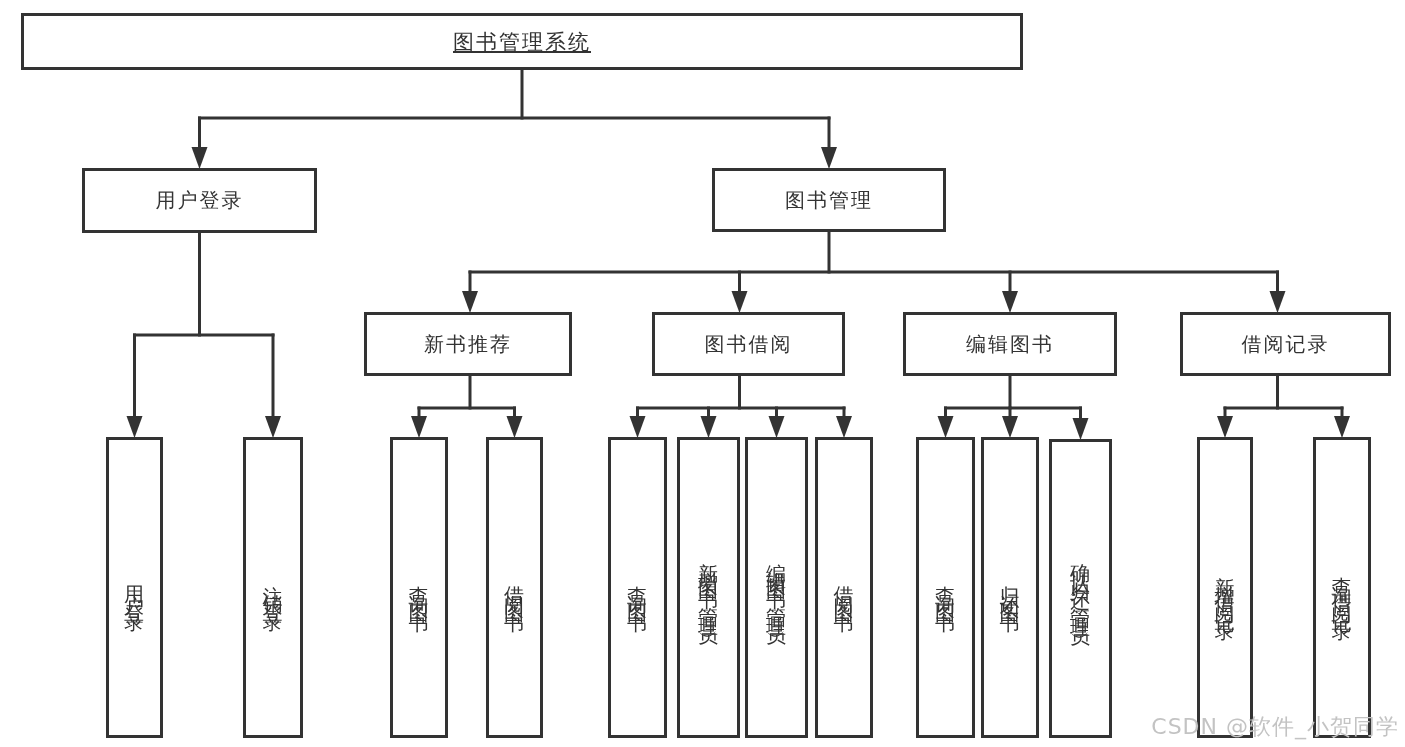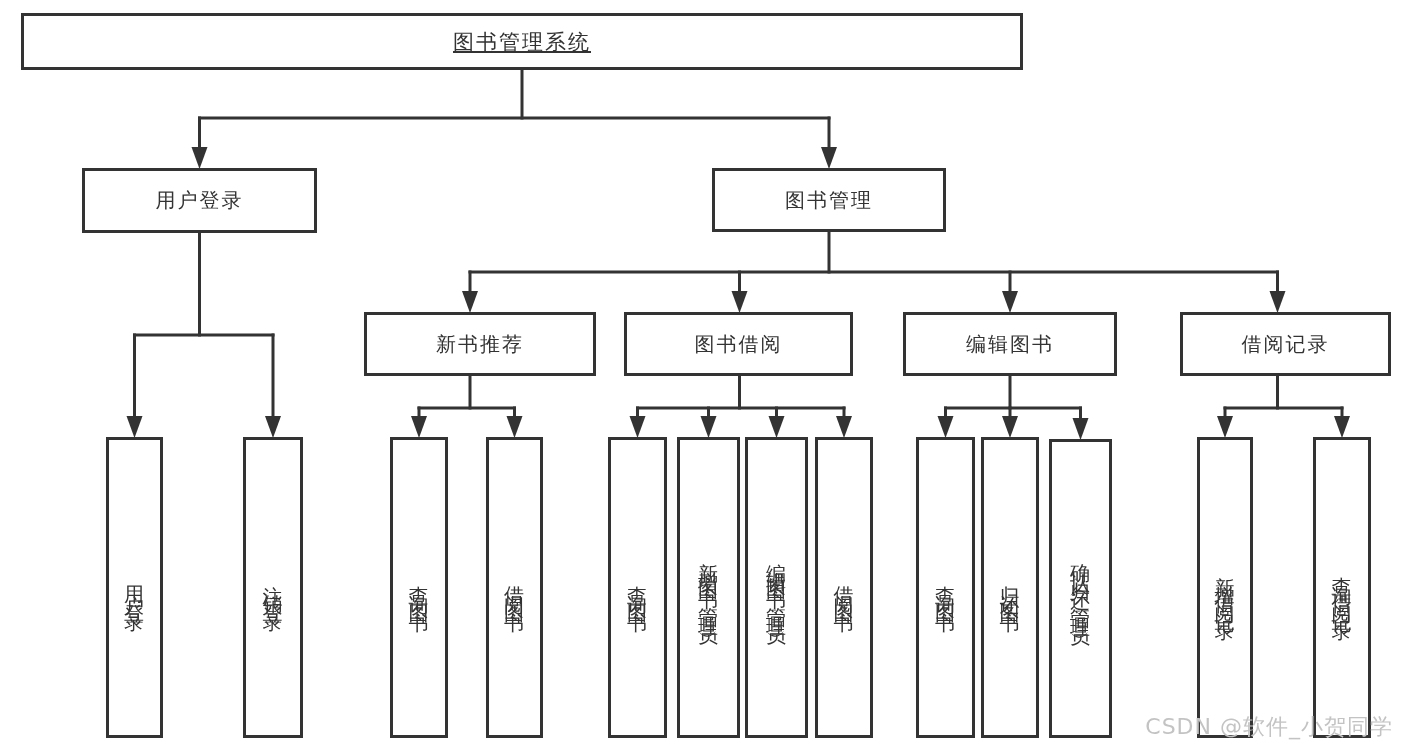--- a/index.html
+++ b/index.html
@@ -28,21 +28,21 @@
   }
   .box.root span{font-size:21px;text-decoration:underline;}
   .box.vertical span{
     writing-mode:vertical-rl;
     font-size:20px;
     letter-spacing:9px;
     line-height:1.0;
   }
   #watermark{
     position:absolute;
-    right:12px;top:712px;
+    right:6px;top:712px;
     font-size:22px;
     color:var(--wm,#c3c3c3);
     letter-spacing:1px;
     white-space:nowrap;
     z-index:3;
   }
 </style>
 </head>
 <body>
 
@@ -111,30 +111,30 @@
     </div>
     <div class="box vertical" style="left: 106px; top: 437px; width: 57px; height: 301px;">
       <span>用户登录</span>
     </div>
     <div class="box vertical" style="left: 243px; top: 437px; width: 60px; height: 301px;">
       <span>注销登录</span>
     </div>
     <div class="box h" style="left: 712px; top: 168px; width: 234px; height: 64px;">
       <span>图书管理</span>
     </div>
-    <div class="box h" style="left: 364px; top: 312px; width: 232px; height: 64px;">
+    <div class="box h" style="left: 364px; top: 312px; width: 208px; height: 64px;">
       <span>新书推荐</span>
     </div>
     <div class="box vertical" style="left: 390px; top: 437px; width: 58px; height: 301px;">
       <span>查询图书</span>
     </div>
     <div class="box vertical" style="left: 486px; top: 437px; width: 57px; height: 301px;">
       <span>借阅图书</span>
     </div>
-    <div class="box h" style="left: 624px; top: 312px; width: 229px; height: 64px;">
+    <div class="box h" style="left: 652px; top: 312px; width: 193px; height: 64px;">
       <span>图书借阅</span>
     </div>
     <div class="box vertical" style="left: 608px; top: 437px; width: 59px; height: 301px;">
       <span>查询图书</span>
     </div>
     <div class="box vertical" style="left: 677px; top: 437px; width: 63px; height: 301px;">
       <span>新增图书（管理员）</span>
     </div>
     <div class="box vertical" style="left: 745px; top: 437px; width: 63px; height: 301px;">
       <span>编辑图书（管理员）</span>

